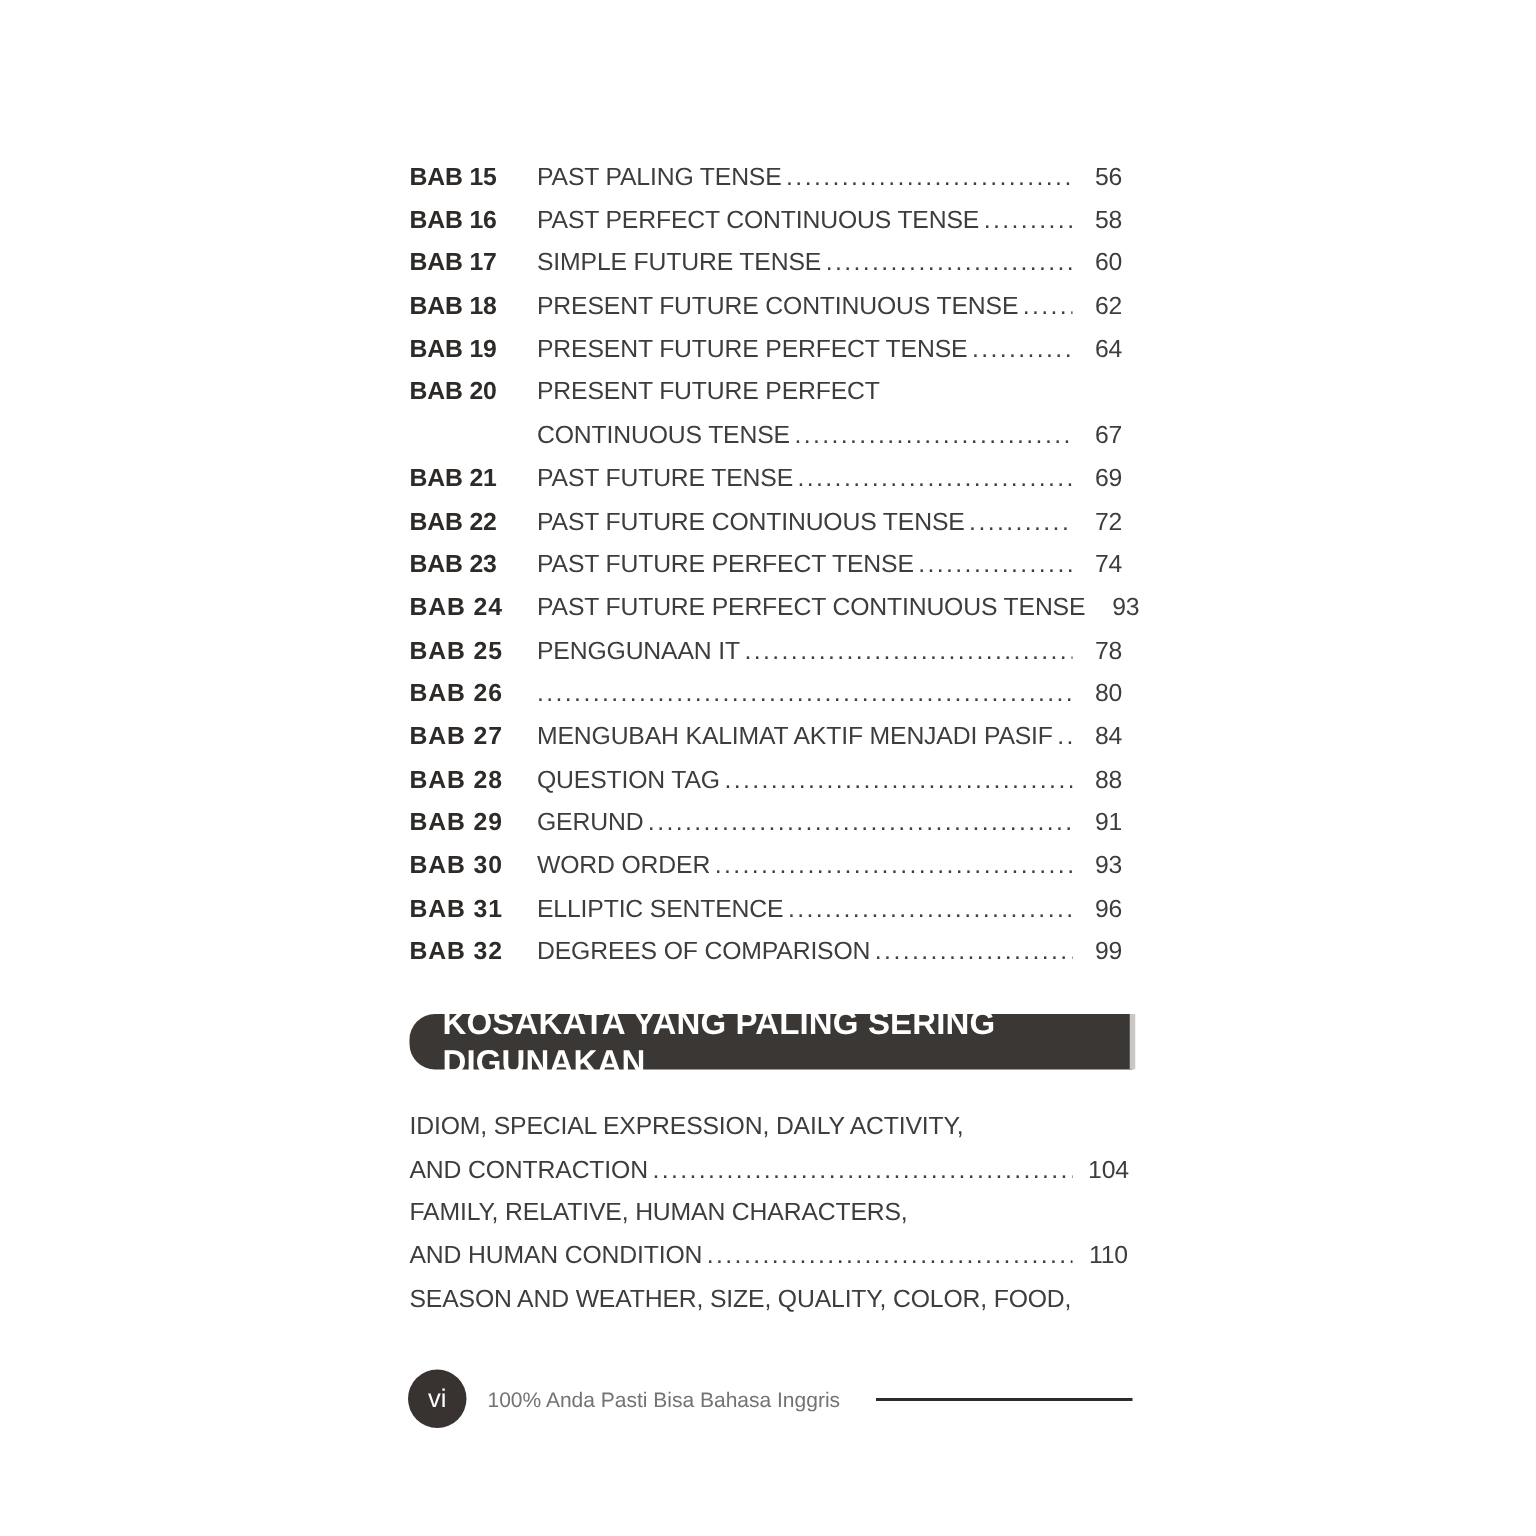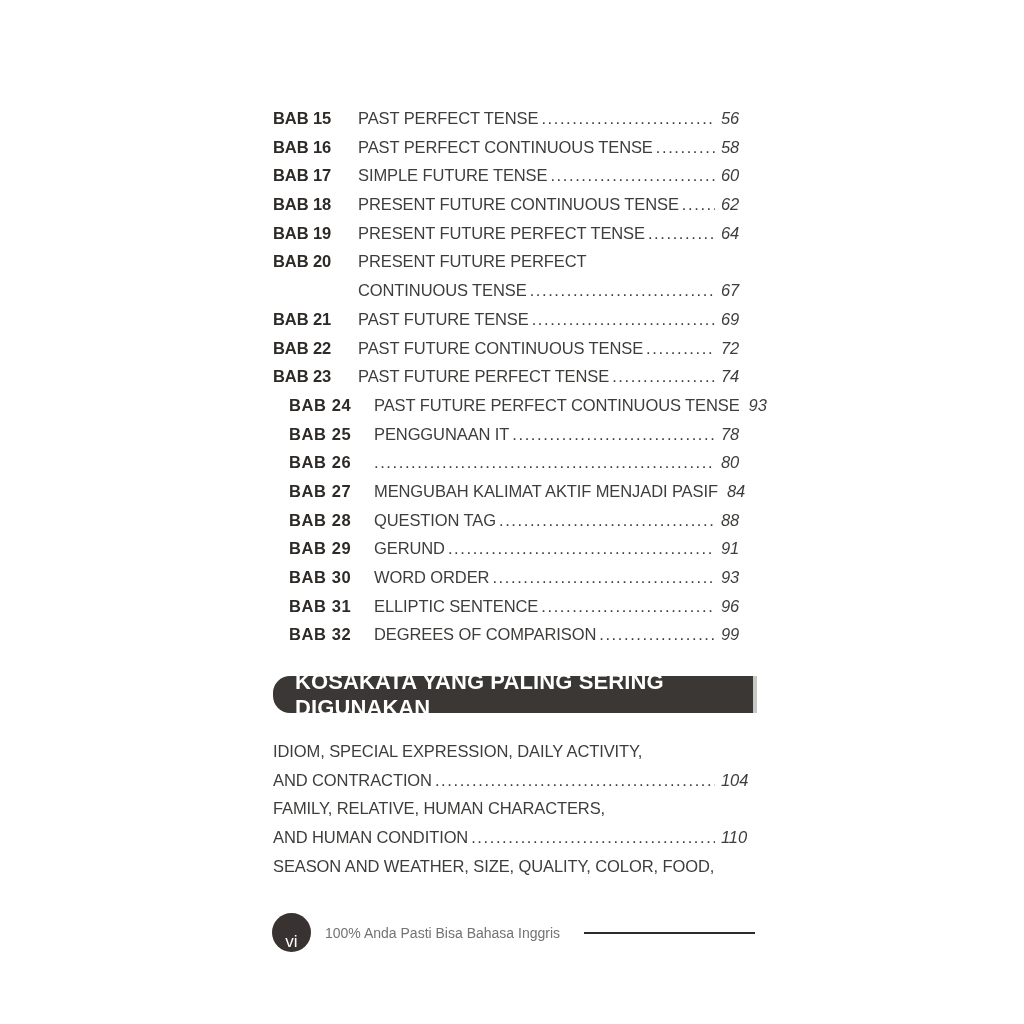--- a/index.html
+++ b/index.html
@@ -39,39 +39,37 @@
     letter-spacing:-0.1px;
     white-space:nowrap;
   }
   .toc-label{
     flex:0 0 85px;
     font-weight:bold;
     color:var(--label);
   }
   .toc-row.wide .toc-label{
     letter-spacing:0.6px;
-    margin-left:16px;
   }
   .toc-title{
     flex:0 0 auto;
     padding-right:3px;
   }
   .dots{
     flex:1 1 auto;
     overflow:hidden;
     white-space:nowrap;
     letter-spacing:1.6px;
     margin-right:6px;
     color:var(--text);
   }
   .toc-page{
     flex:0 0 36px;
-    text-align:left;
+    text-align:center;
     color:var(--text);
-    font-style:italic;
   }
   
   .banner{
     margin-top:27px;
     height:37px;
     background:var(--banner-bg);
     border-radius:17px 0 0 17px;
     border-right:4px solid var(--edge);
     display:flex;
     align-items:center;
@@ -109,21 +107,21 @@
   }
   .badge-circle{
     position:absolute;
     left:0;top:0;
     width:39px;height:39px;
     border-radius:50%;
     background:var(--badge-bg);
     color:#ffffff;
     font-size:17px;
     display:flex;
-    align-items:flex-end;
+    align-items:center;
     justify-content:center;
   }
   .book-title{
     margin-left:13px;
     font-size:14px;
     color:#737373;
     white-space:nowrap;
   }
   .footer-rule{
     flex:1 1 auto;
@@ -136,21 +134,21 @@
 </head>
 <body>
 
 <div class="page">
 
   <main class="content">
 
     <div id="toc" class="toc">
         <div class="toc-row">
           <span class="toc-label">BAB 15</span>
-          <span class="toc-title">PAST PERFECT TENSE</span>
+          <span class="toc-title">PAST PALING TENSE</span>
           <span class="dots">............................................................................................................................................................................................................................</span>
           <span class="toc-page">56</span>
         </div>
         <div class="toc-row">
           <span class="toc-label">BAB 16</span>
           <span class="toc-title">PAST PERFECT CONTINUOUS TENSE</span>
           <span class="dots">............................................................................................................................................................................................................................</span>
           <span class="toc-page">58</span>
         </div>
         <div class="toc-row">

